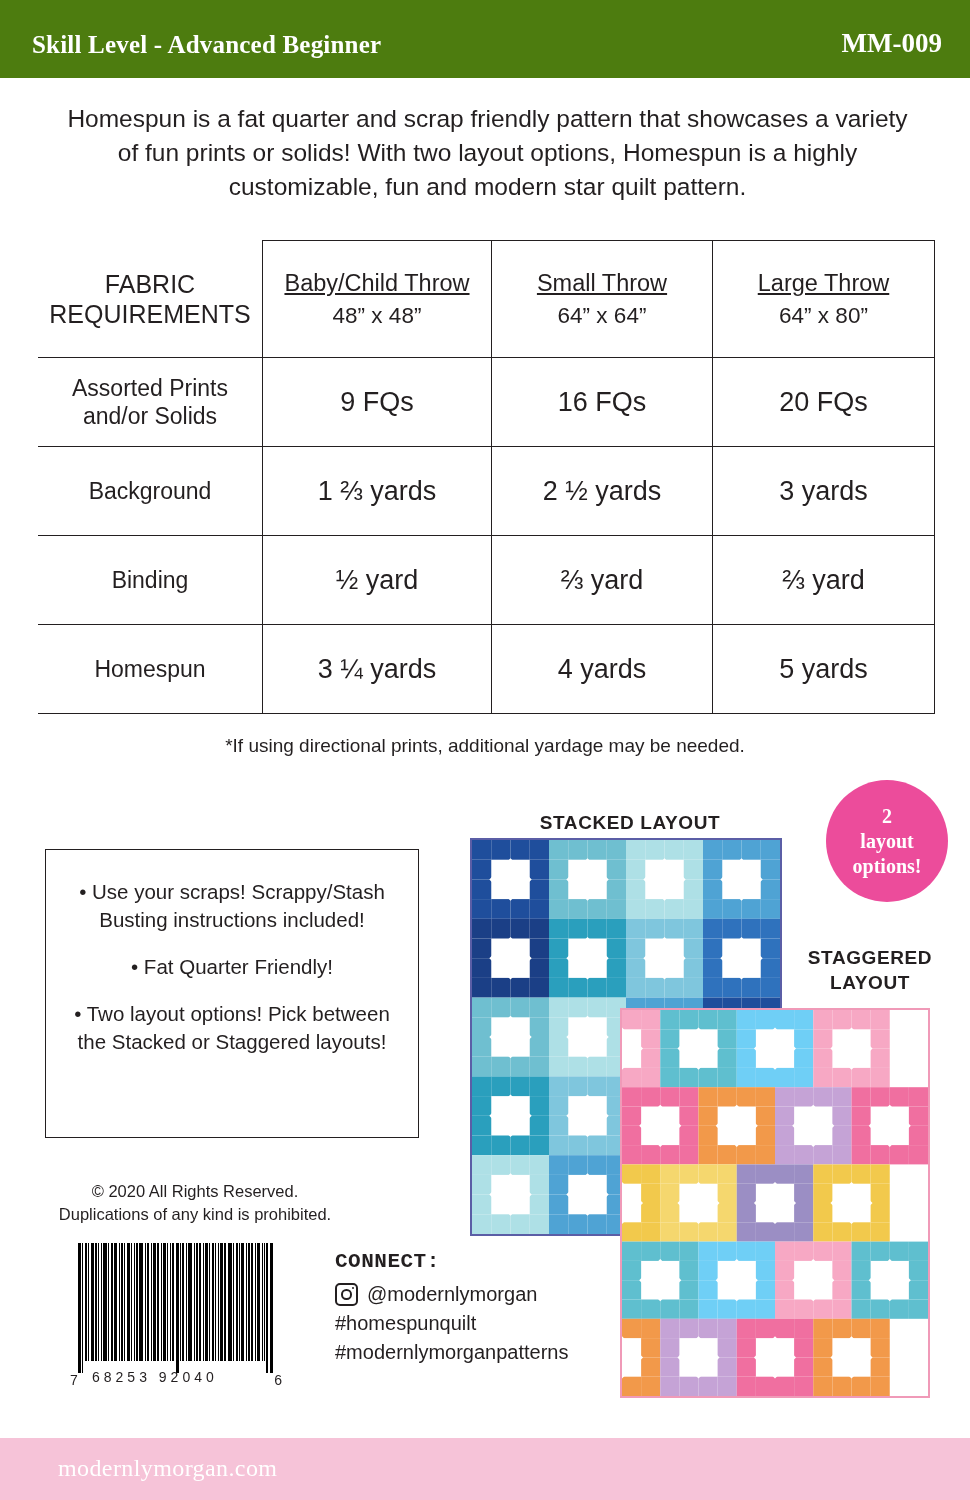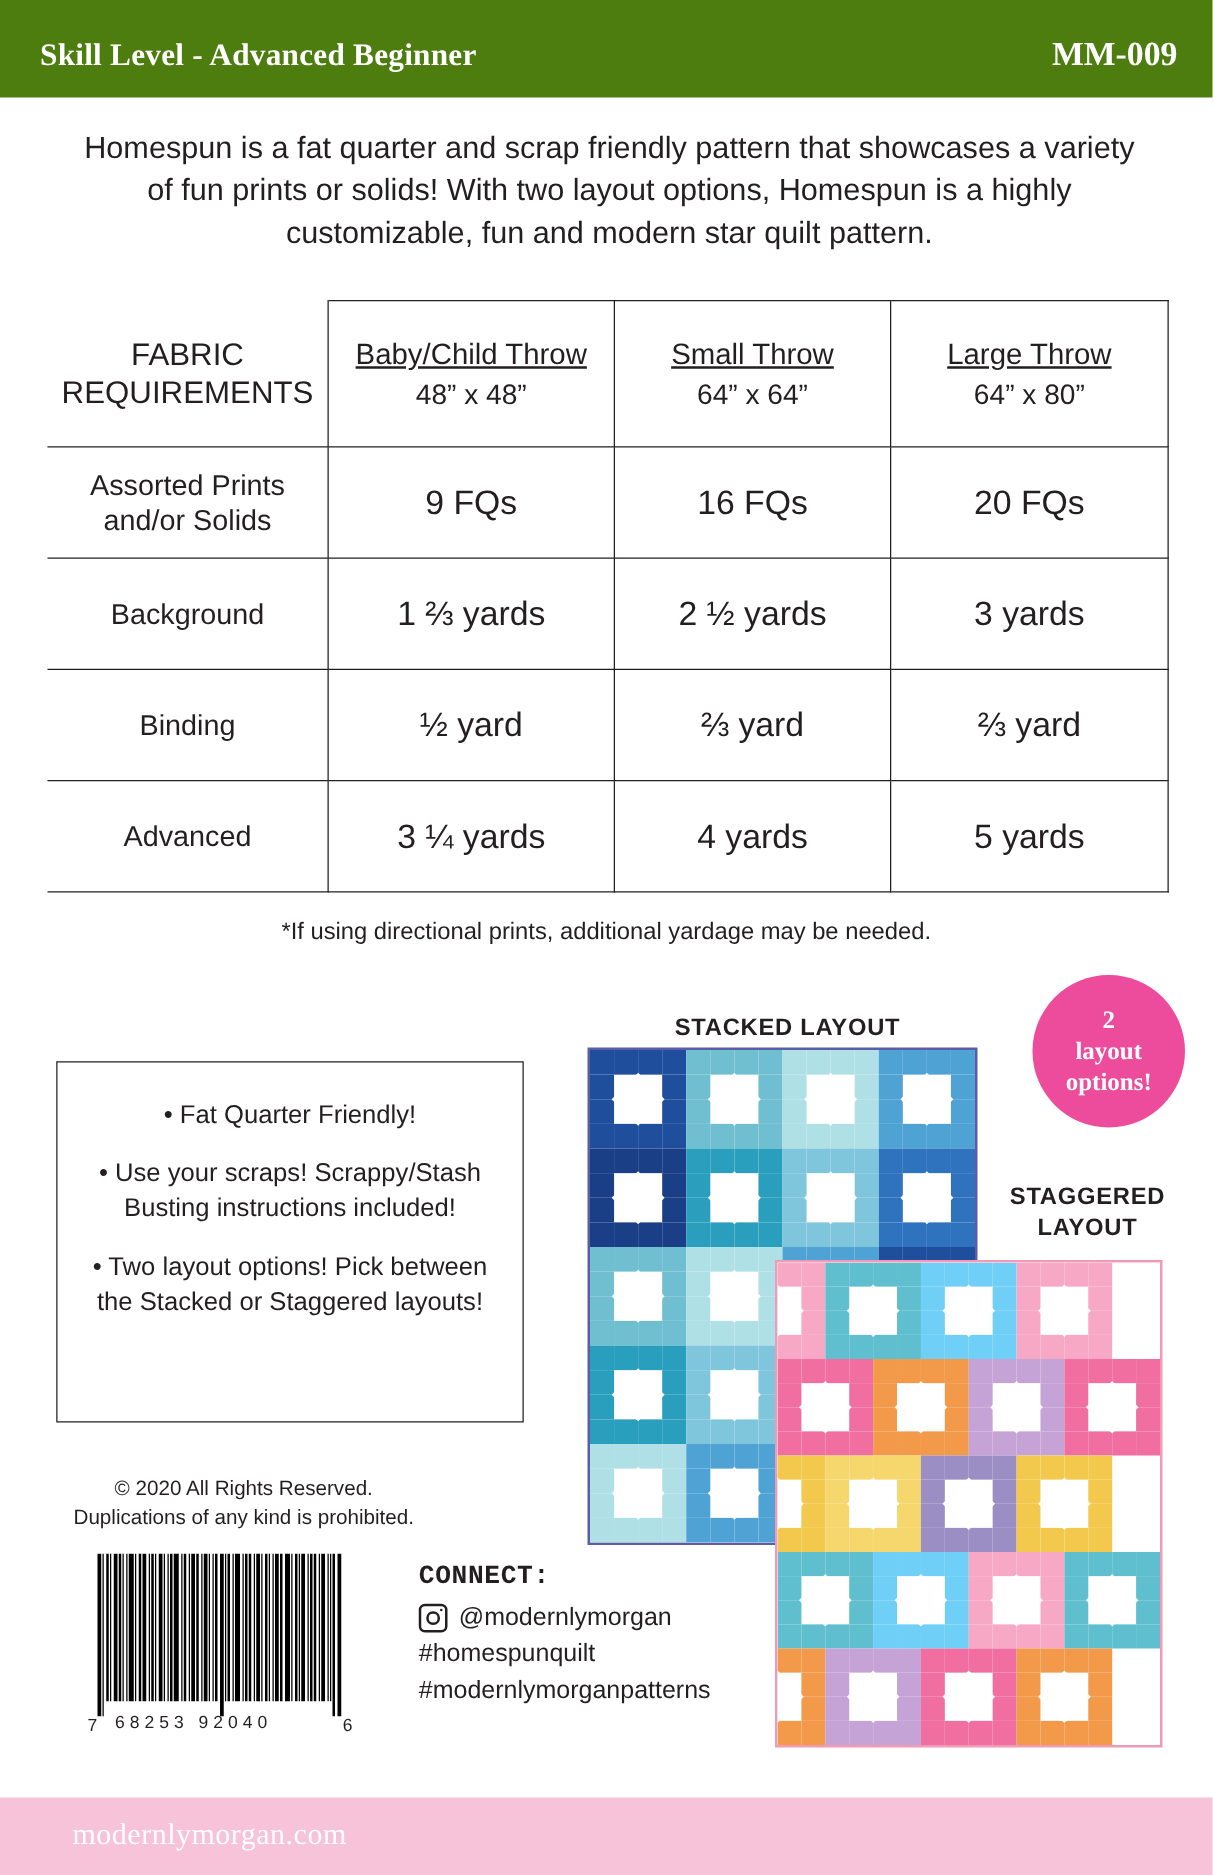--- a/index.html
+++ b/index.html
@@ -367,33 +367,33 @@
   </tr>
 
   <tr>
     <td class="rowhead">Binding</td>
     <td>½ yard</td>
     <td>⅔ yard</td>
     <td>⅔ yard</td>
   </tr>
 
   <tr>
-    <td class="rowhead">Advanced</td>
+    <td class="rowhead">Homespun</td>
     <td>3 ¼ yards</td>
     <td>4 yards</td>
     <td>5 yards</td>
   </tr>
 </tbody>
   </table>
 
 <div class="table-note">*If using directional prints, additional yardage may be needed.</div>
 
 <div class="features-box">
+  <div class="feat">• Use your scraps!  Scrappy/Stash Busting instructions included!</div>
   <div class="feat">• Fat Quarter Friendly!</div>
-  <div class="feat">• Use your scraps!  Scrappy/Stash Busting instructions included!</div>
   <div class="feat">• Two layout options!  Pick between the Stacked or Staggered layouts!</div>
 </div>
 
 <div class="copyright">
   <div>© 2020 All Rights Reserved.</div>
   <div>Duplications of any kind is prohibited.</div>
 </div>
 
 <div class="barcode-wrap">
   <div class="barcode-bars" id="barcode-bars">

